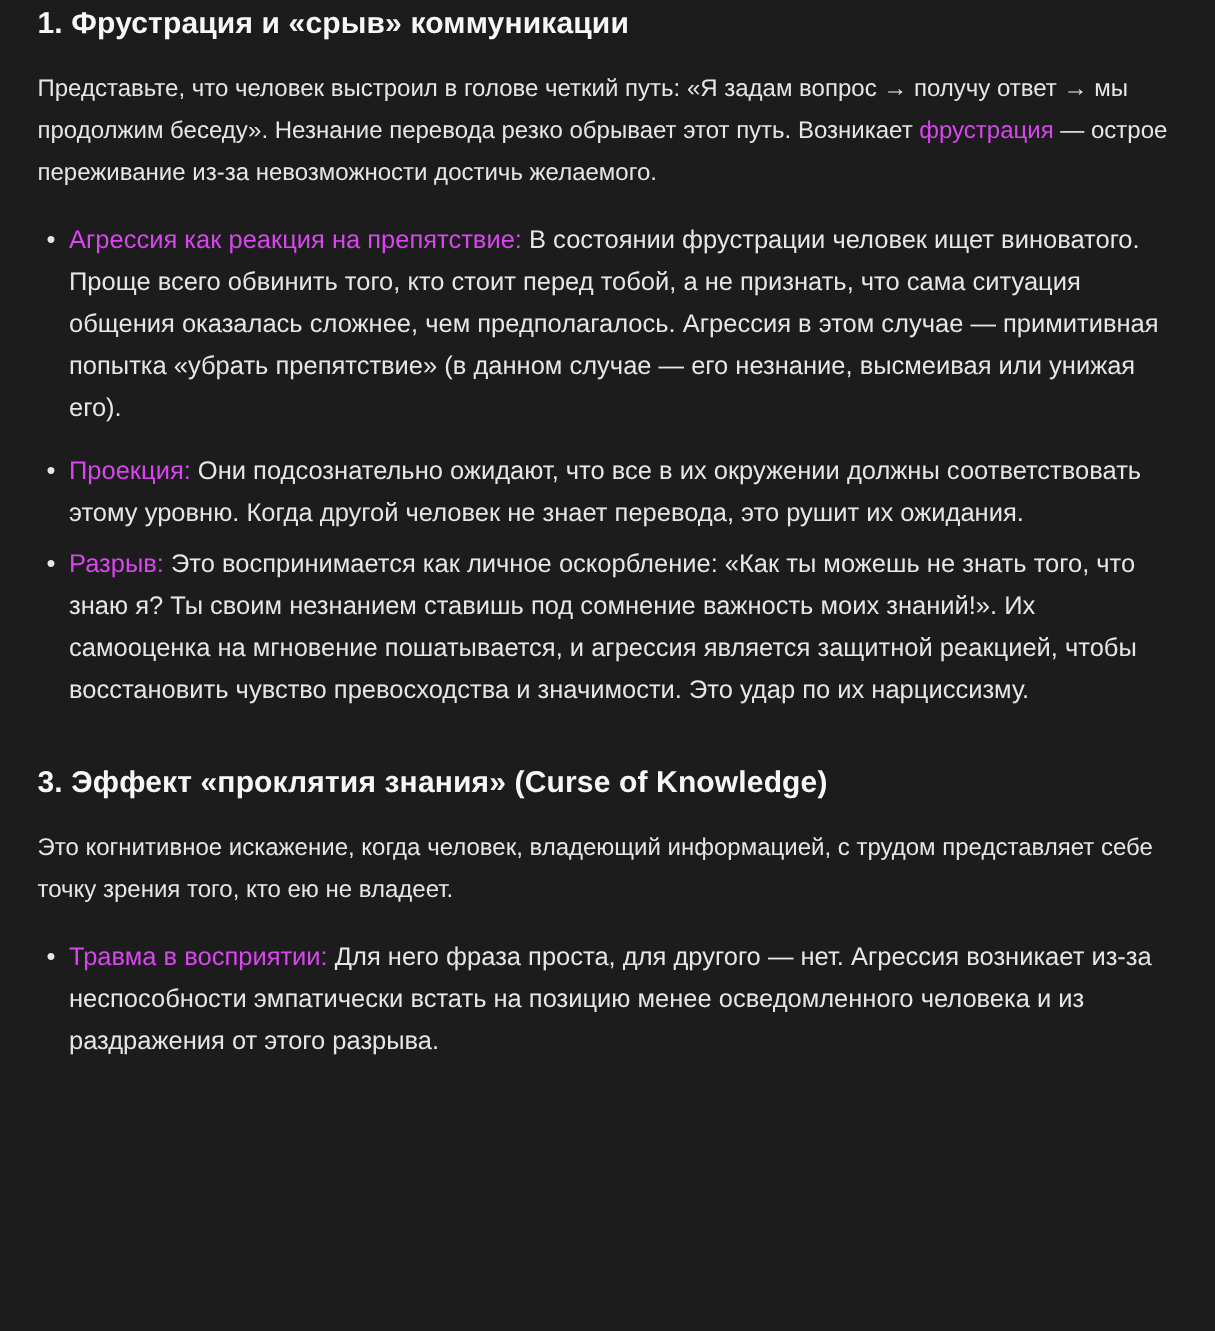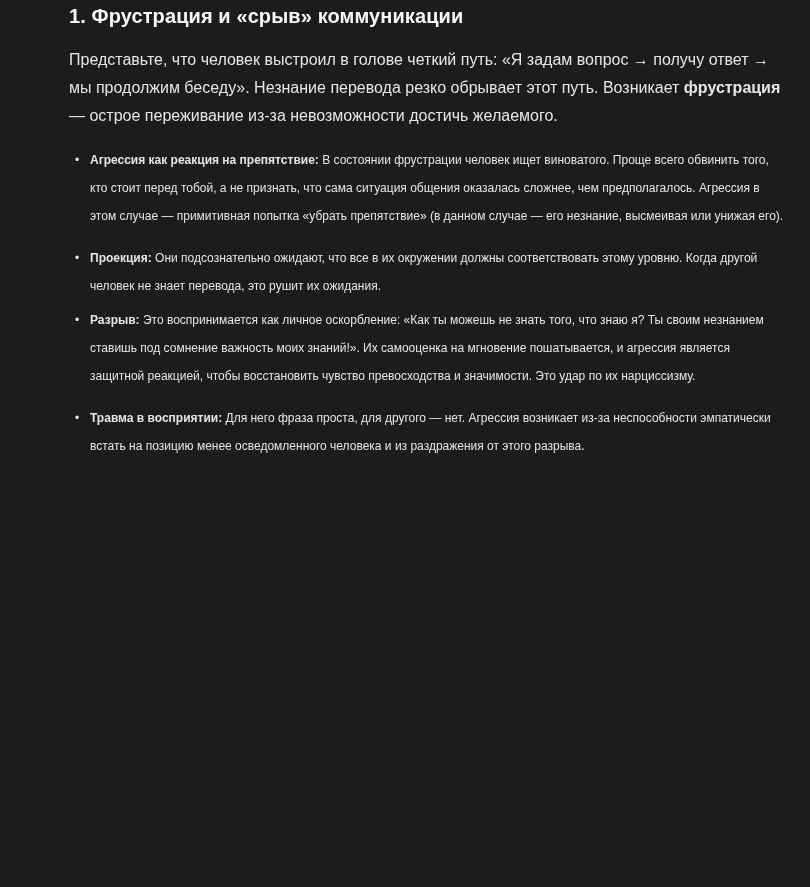--- a/index.html
+++ b/index.html
@@ -10,21 +10,20 @@
     width: 810px;
     height: 887px;
     background: #1c1c1c;
     overflow: hidden;
     font-family: "Liberation Sans", "DejaVu Sans", sans-serif;
     color: #e6e6e6;
     -webkit-font-smoothing: antialiased;
   }
   .doc {
     padding: 2px 24px 0 25px;
-    margin-left: 44px;
   }
   h3 {
     font-size: 20px;
     line-height: 28px;
     font-weight: 700;
     color: #f7f7f7;
     margin: 34px 0 16px 0;
     letter-spacing: 0.1px;
   }
   section:first-of-type h3 {
@@ -37,34 +36,34 @@
     margin: 16px 0;
   }
   ul {
     list-style: none;
     margin: 14px 0 0 0;
     padding: 0;
   }
   li {
     position: relative;
     padding-left: 21px;
-    font-size: 12px;
+    font-size: 17px;
     line-height: 28px;
     margin: 0 0 6px 0;
   }
   li::before {
     content: "•";
     position: absolute;
     left: 6px;
     top: 0;
     color: #e6e6e6;
   }
   strong {
-    font-weight: 700;
-    color: #e5e5e5;
+    font-weight: 400;
+    color: #d946ef;
   }
 </style>
 </head>
 <body>
 
 <div class="doc">
 
   <section>
     <h3>1. Фрустрация и «срыв» коммуникации</h3>
     <p><span>Представьте, что человек выстроил в голове четкий путь: «Я задам вопрос → получу ответ → мы продолжим беседу». Незнание перевода резко обрывает этот путь. Возникает </span><strong>фрустрация</strong><span> — острое переживание из-за невозможности достичь желаемого.</span></p>
@@ -74,18 +73,20 @@
   </section>
 
   <section>
     <ul>
       <li><strong>Проекция:</strong><span> Они подсознательно ожидают, что все в их окружении должны соответствовать этому уровню. Когда другой человек не знает перевода, это рушит их ожидания.</span></li>
       <li><strong>Разрыв:</strong><span> Это воспринимается как личное оскорбление: «Как ты можешь не знать того, что знаю я? Ты своим незнанием ставишь под сомнение важность моих знаний!». Их самооценка на мгновение пошатывается, и агрессия является защитной реакцией, чтобы восстановить чувство превосходства и значимости. Это удар по их нарциссизму.</span></li>
     </ul>
   </section>
 
   <section>
+    <h3>3. Эффект «проклятия знания» (Curse of Knowledge)</h3>
+    <p><span>Это когнитивное искажение, когда человек, владеющий информацией, с трудом представляет себе точку зрения того, кто ею не владеет.</span></p>
     <ul>
       <li><strong>Травма в восприятии:</strong><span> Для него фраза проста, для другого — нет. Агрессия возникает из-за неспособности эмпатически встать на позицию менее осведомленного человека и из раздражения от этого разрыва.</span></li>
     </ul>
   </section>
 
 </div>
 
 </body></html>

